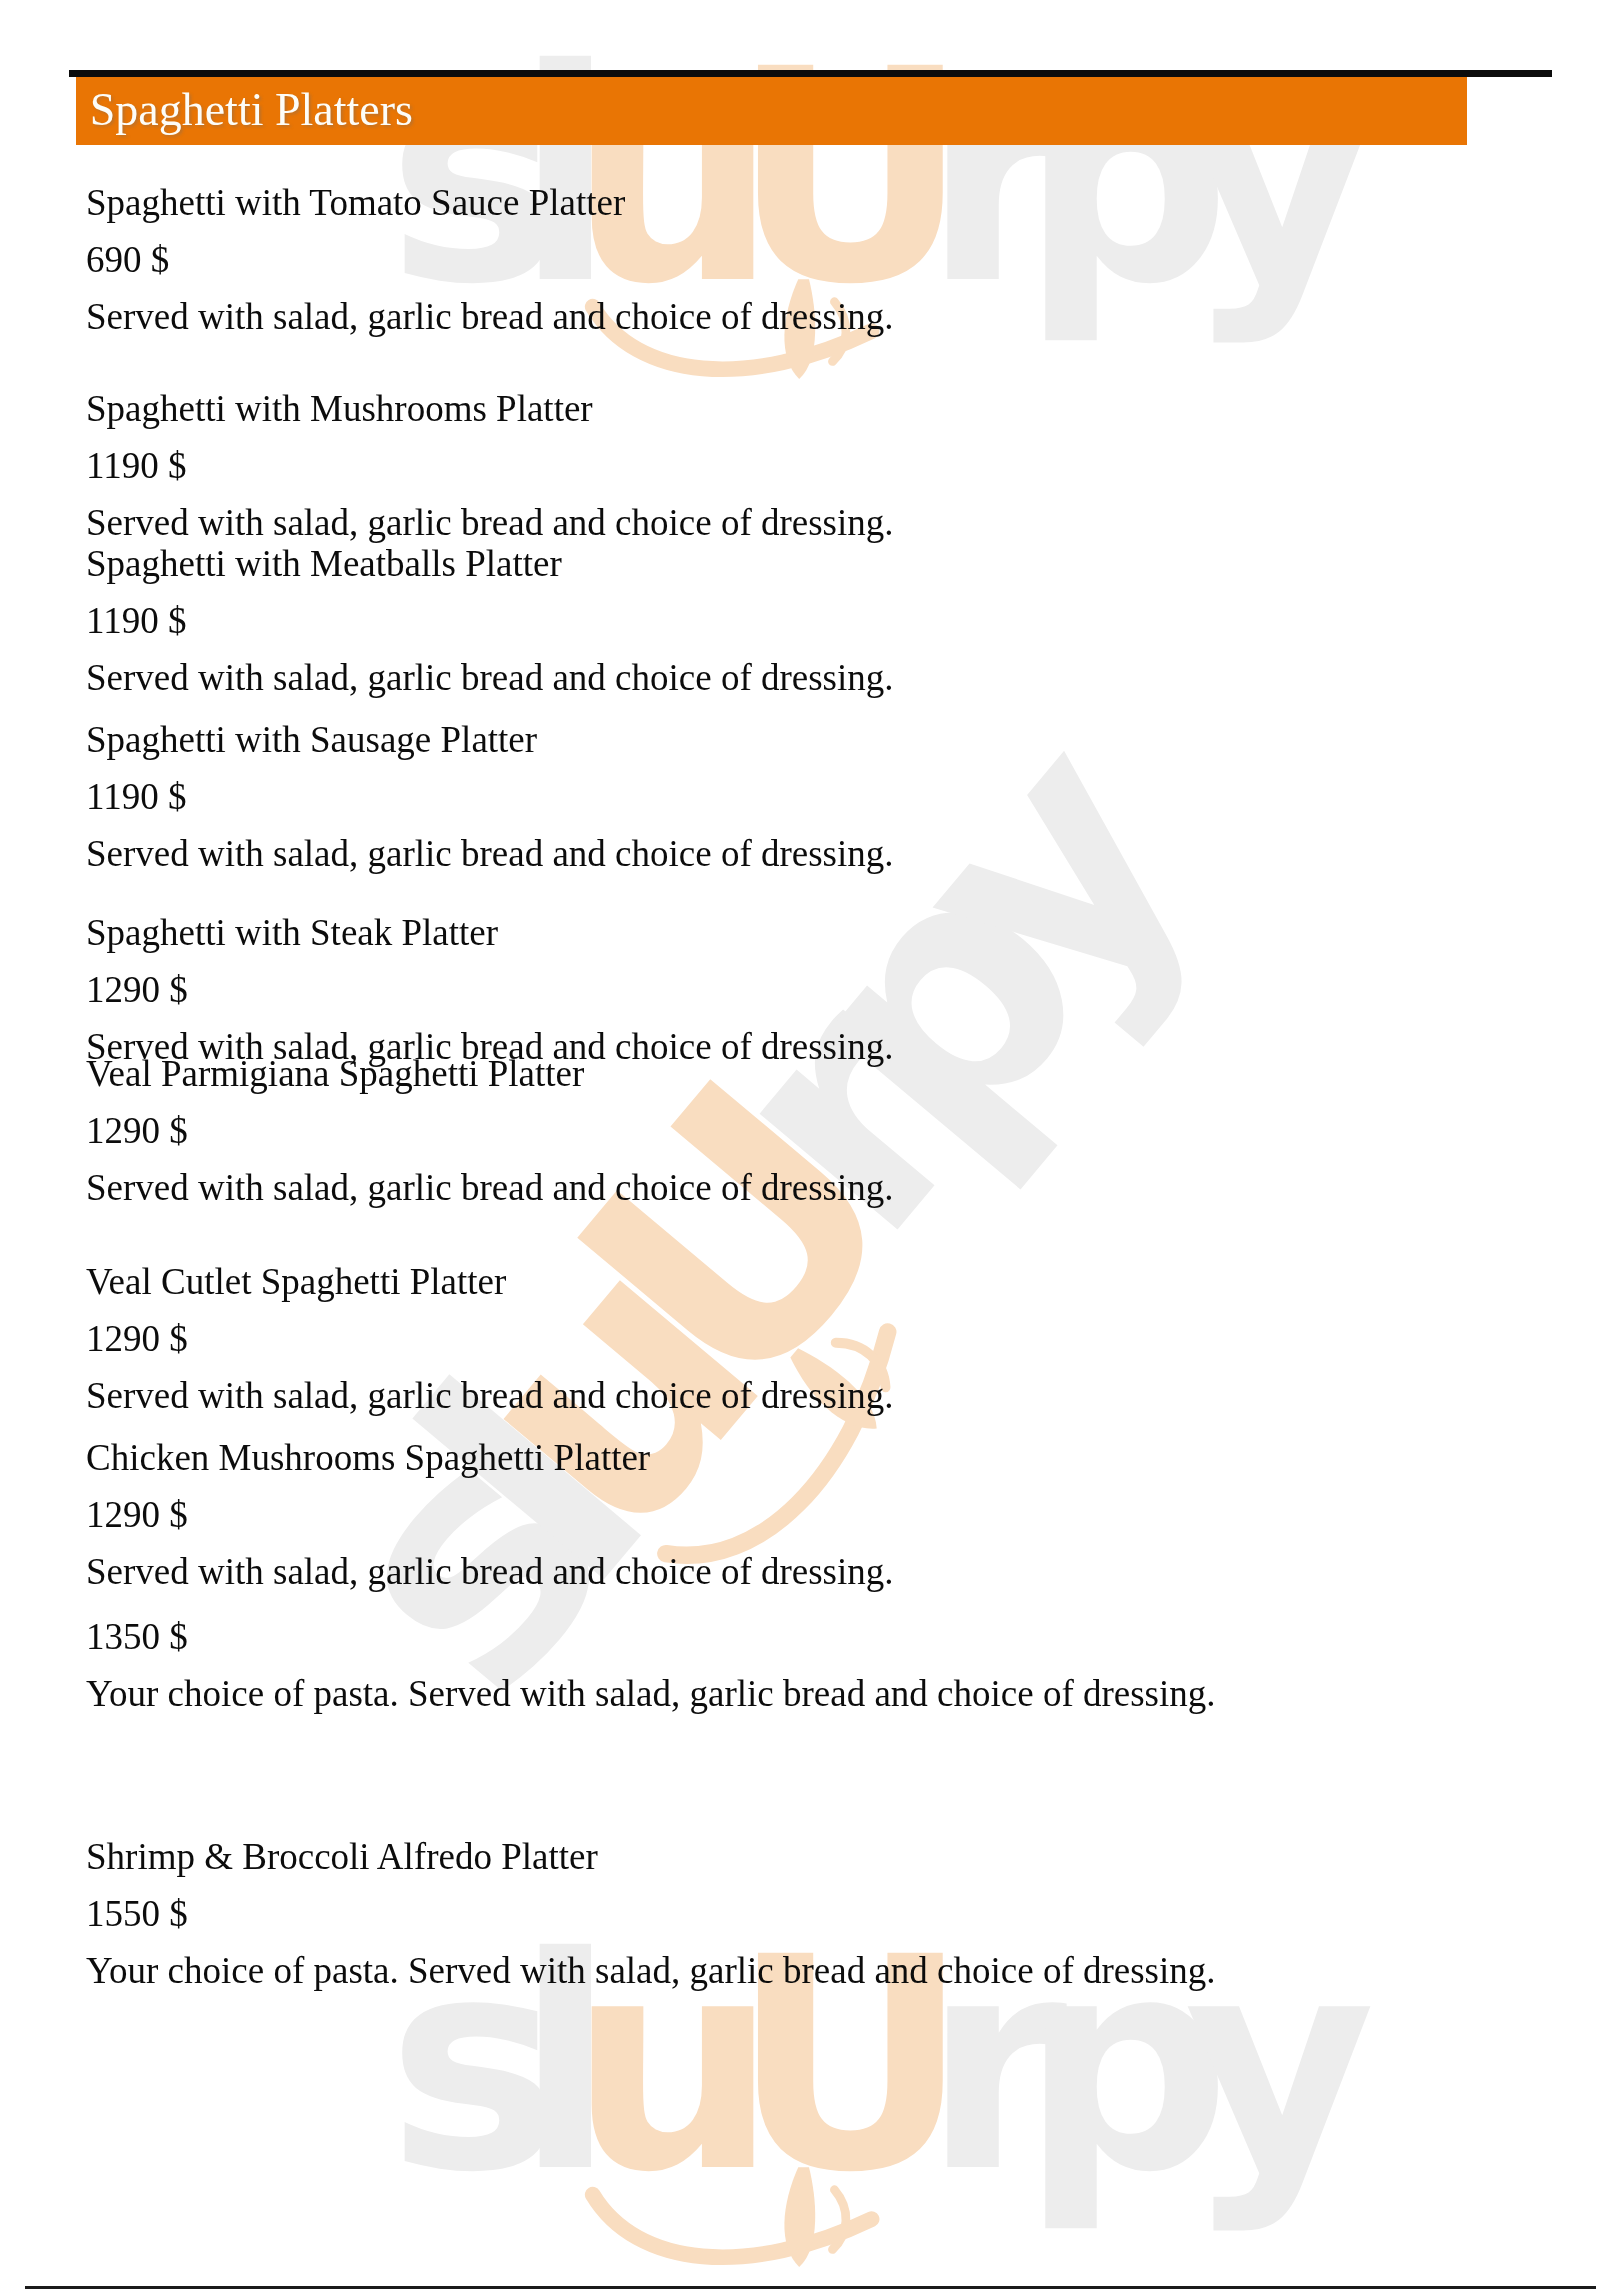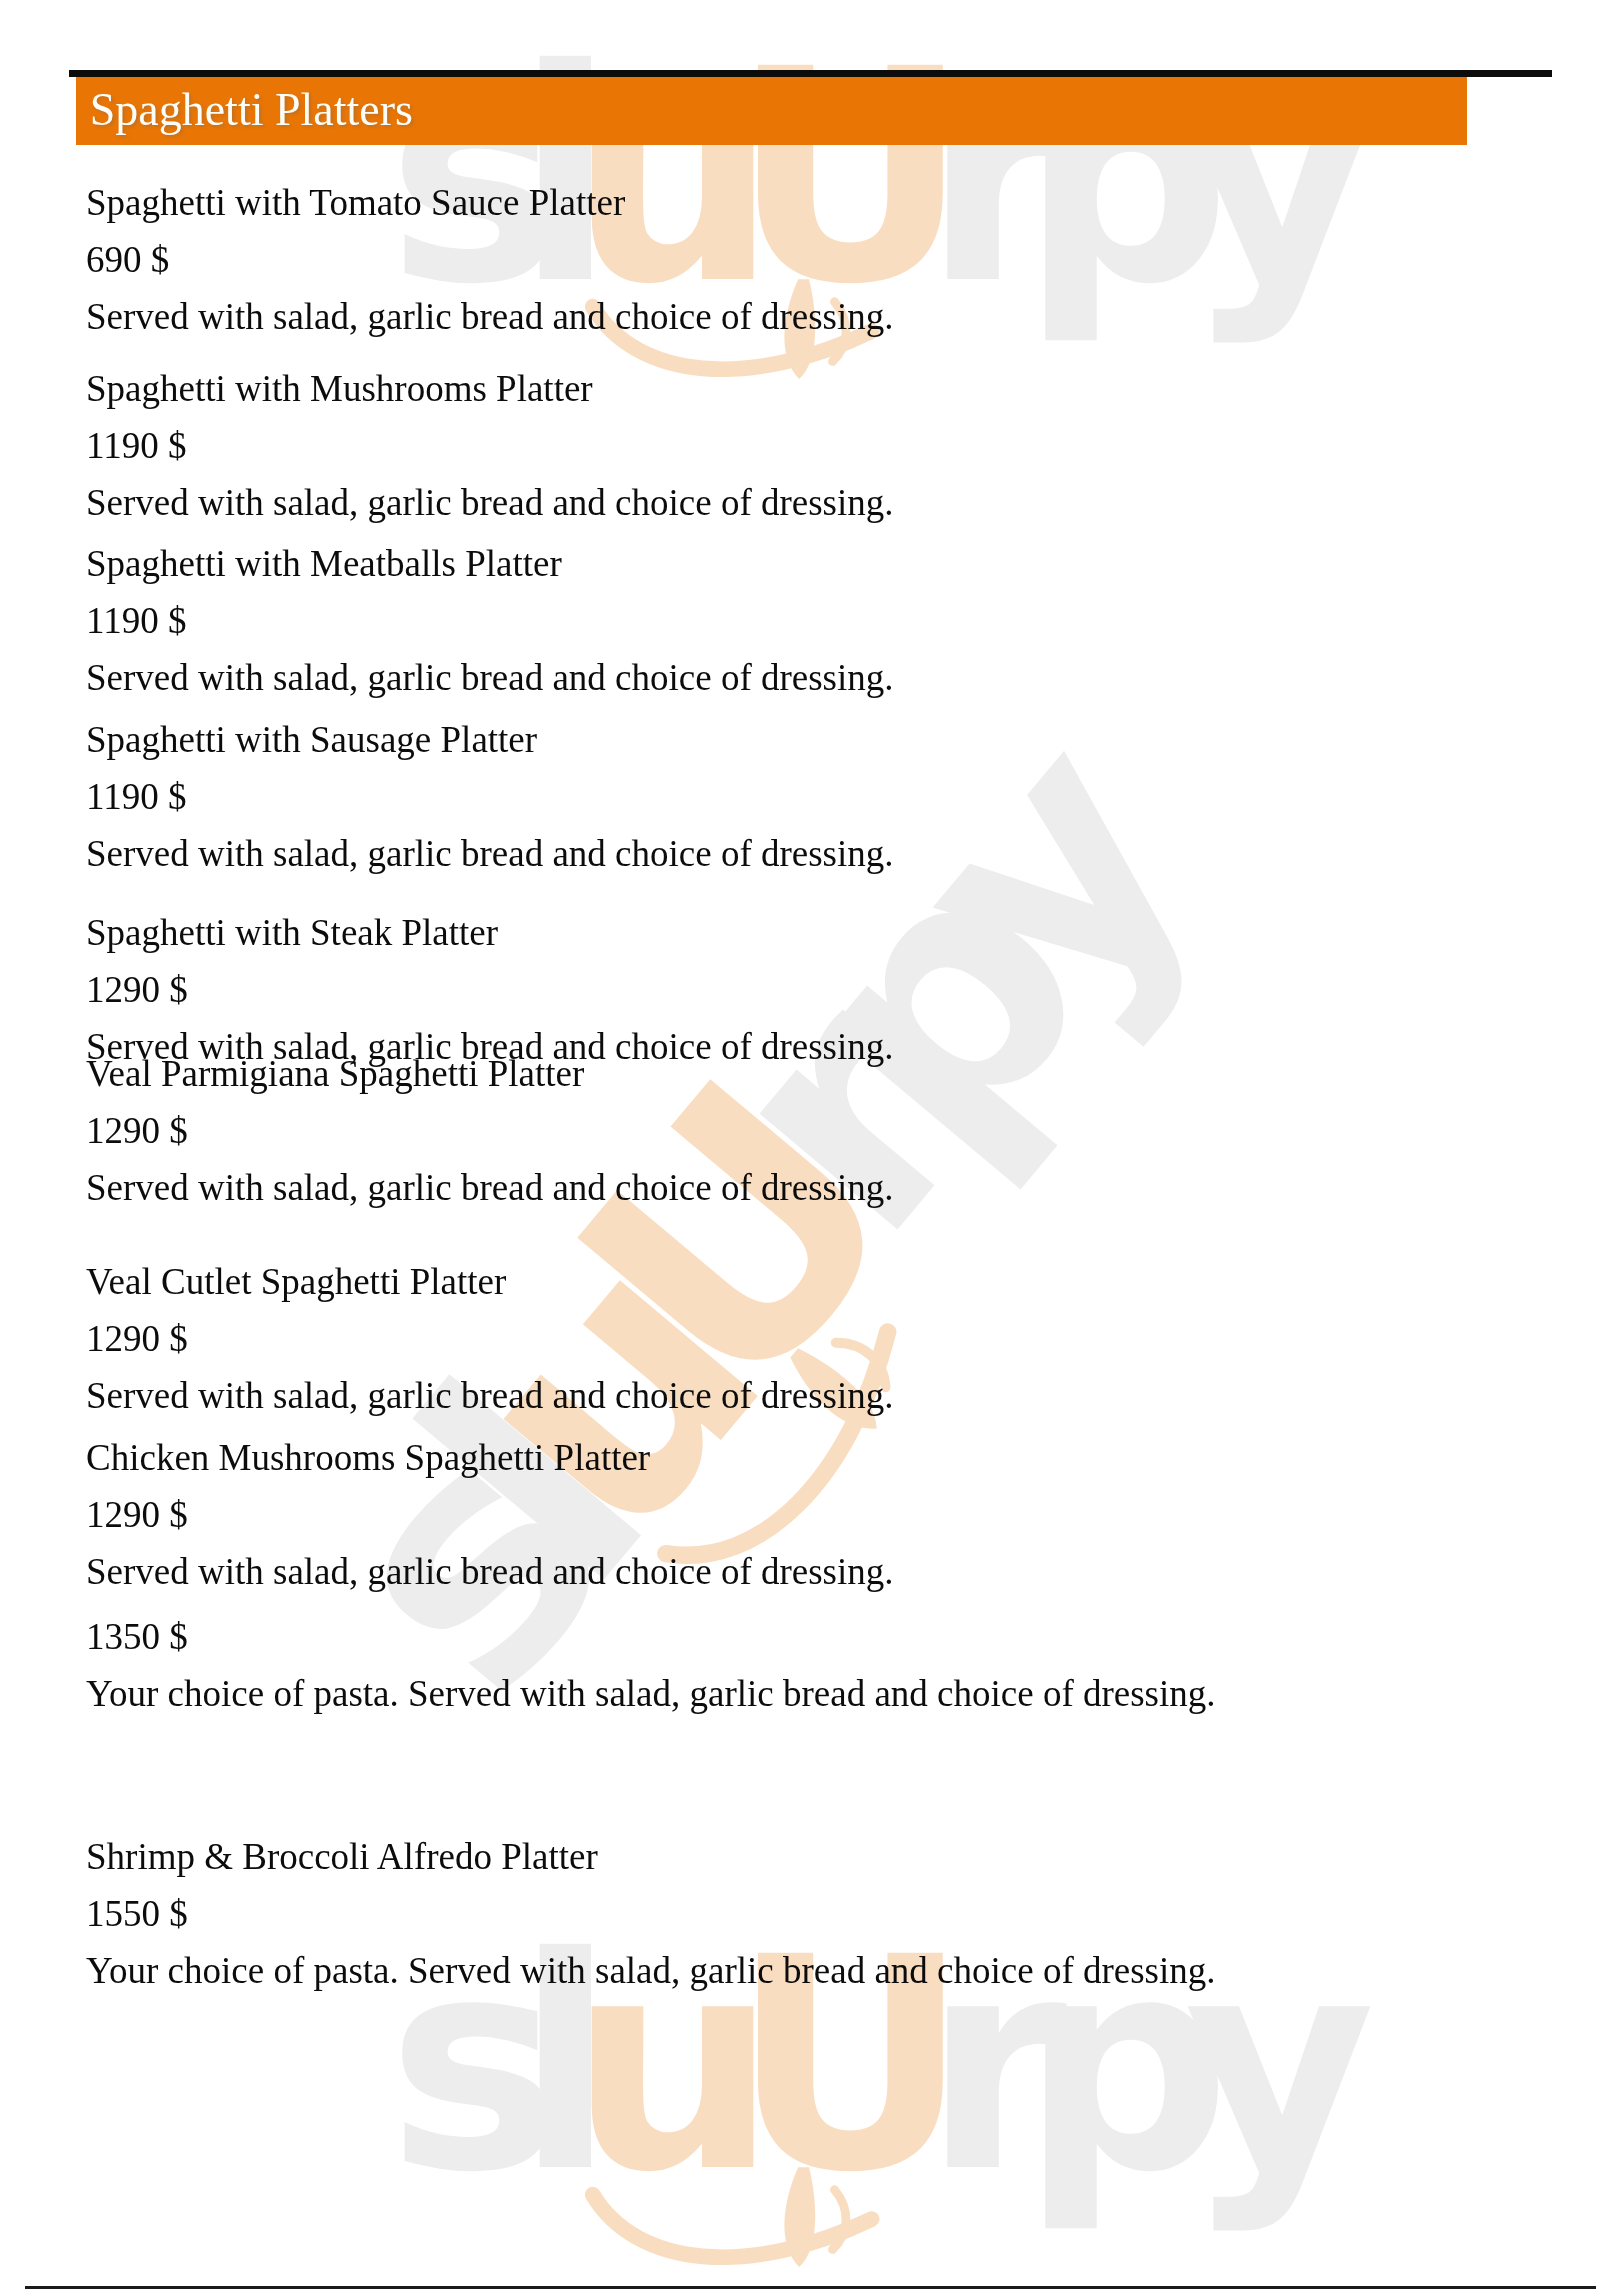--- a/index.html
+++ b/index.html
@@ -130,21 +130,21 @@
 </div>
 
 <div class="item" style="top:174px">
   <div class="row">
     <span>Spaghetti with Tomato Sauce Platter</span>
     <span>690 $</span>
   </div>
   <div class="idesc">Served with salad, garlic bread and choice of dressing.</div>
 </div>
 
-<div class="item" style="top:360px">
+<div class="item" style="top:380px">
   <div class="row">
     <span>Spaghetti with Mushrooms Platter</span>
     <span>1190 $</span>
   </div>
   <div class="idesc">Served with salad, garlic bread and choice of dressing.</div>
 </div>
 
 <div class="item" style="top:535px">
   <div class="row">
     <span>Spaghetti with Meatballs Platter</span>

